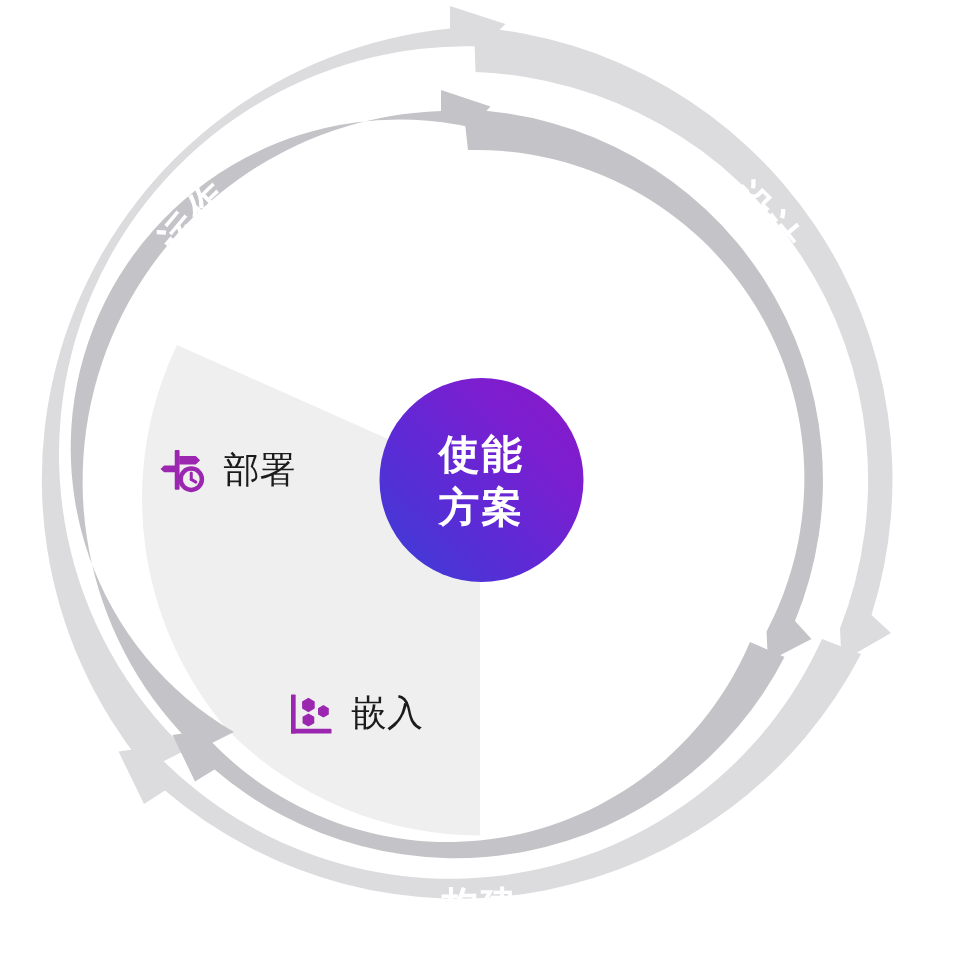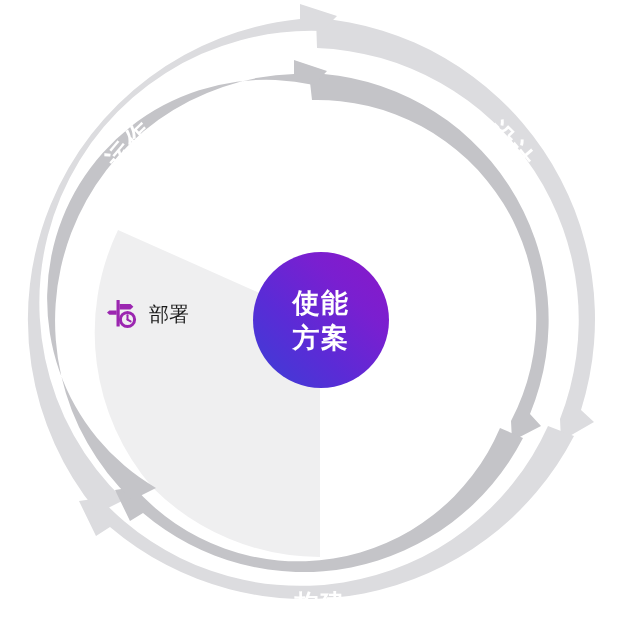--- a/index.html
+++ b/index.html
@@ -43,21 +43,21 @@
   }
   .node-label {
     position: absolute;
     display: flex;
     align-items: center;
     gap: 9px;
     white-space: nowrap;
   }
   .node-label .node-text {
     font-family: "Liberation Sans", "DejaVu Sans", sans-serif;
-    font-size: 20px;
+    font-size: 24px;
     font-weight: 500;
     color: #1b1b1b;
     line-height: 1;
   }
   .node-icon {
     width: 34px;
     height: 34px;
     display: block;
     flex: 0 0 auto;
   }
@@ -161,14 +161,26 @@
       </g>
       <circle cx="21.5" cy="22.5" r="7.1" fill="none" stroke="#9b26b0" stroke-width="3"></circle>
       <g stroke="#9b26b0" stroke-width="2" stroke-linecap="round">
         <line x1="21.5" y1="18.3" x2="21.5" y2="22.6"></line>
         <line x1="21.5" y1="22.6" x2="24.6" y2="24.4"></line>
       </g>
     </svg>
     <span class="node-text">部署</span>
   </div>
 
+  <div class="node-label" id="node-embed">
+    <svg class="node-icon" viewBox="0 0 34 34">
+      <g fill="#9b26b0">
+        <rect x="3" y="4" width="3.1" height="26" rx="0.4"></rect>
+        <rect x="3" y="26.9" width="27" height="3.1" rx="0.4"></rect>
+        <polygon points="14.6,6.2 18.8,8.6 18.8,13.4 14.6,15.8 10.4,13.4 10.4,8.6"></polygon>
+        <polygon points="24.6,11.0 28.2,13.1 28.2,17.3 24.6,19.4 21.0,17.3 21.0,13.1"></polygon>
+        <polygon points="14.6,16.6 18.5,18.8 18.5,23.2 14.6,25.4 10.7,23.2 10.7,18.8"></polygon>
+      </g>
+    </svg>
+    <span class="node-text">嵌入</span>
+  </div>
 
 </div>
 
 </body></html>

